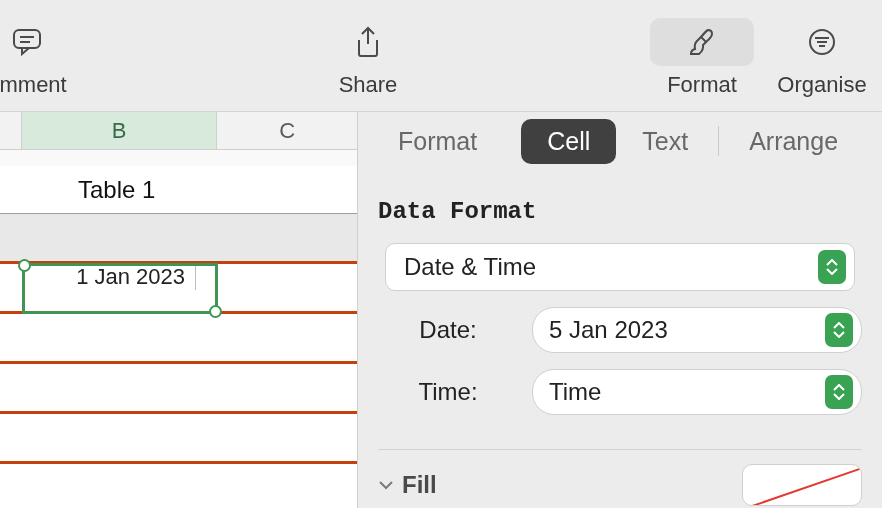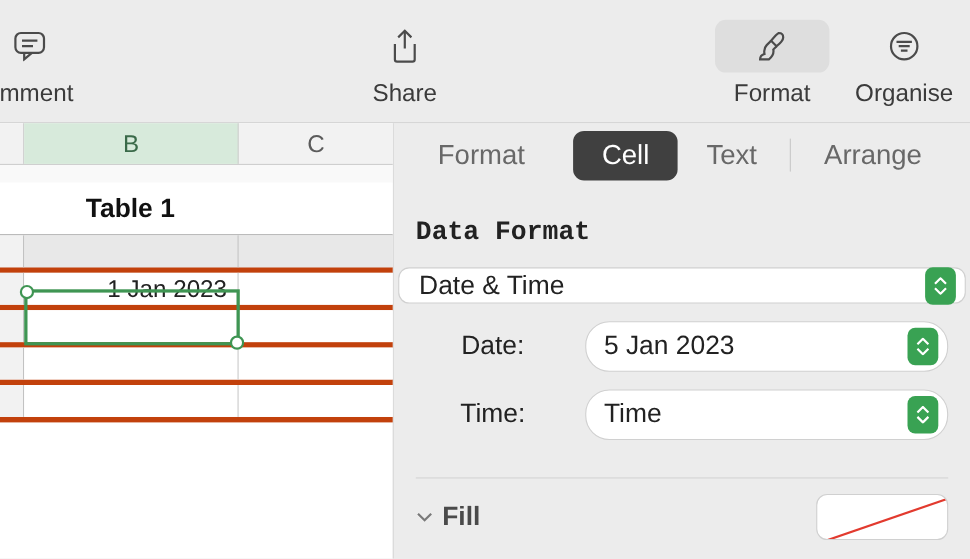--- a/index.html
+++ b/index.html
@@ -80,29 +80,30 @@
     height: 16px;
     background: #f9f9f9;
   }
   .table-title {
     height: 48px;
     display: flex;
     align-items: center;
     justify-content: flex-start;
     padding-left: 78px;
     font-size: 24px;
-    font-weight: 700;
+    font-weight: 400;
     color: #111;
     background: #fff;
     border-bottom: 1px solid #9e9e9e;
   }
   .grid-row {
     display: flex;
-    height: 34px;
-    border-bottom: 5px solid #c2410c;
+    height: 50px;
+    border-bottom: 3px solid #c2410c;
+    flex-direction: column;
   }
   .grid-row.header-row {
     background: #e8e8e8;
   }
   .row-stub {
     width: 22px;
     border-right: 1px solid #bdbdbd;
     background: #f2f2f2;
   }
   .cell {
@@ -171,22 +172,22 @@
     margin: 0 4px;
   }
   .section-title {
     font-size: 24px;
     font-weight: 700;
     color: #222;
     padding: 28px 20px 12px;
     font-family: Liberation Mono, monospace;
   }
   .select {
-    margin: 6px 4px 0;
-    height: 33px;
+    margin: 6px 27px 0;
+    height: 48px;
     background: #fff;
     border: 1px solid #d0d0d0;
     border-radius: 10px;
     display: flex;
     align-items: center;
     padding: 0 8px 0 18px;
     font-size: 24px;
     color: #222;
     justify-content: space-between;
   }

